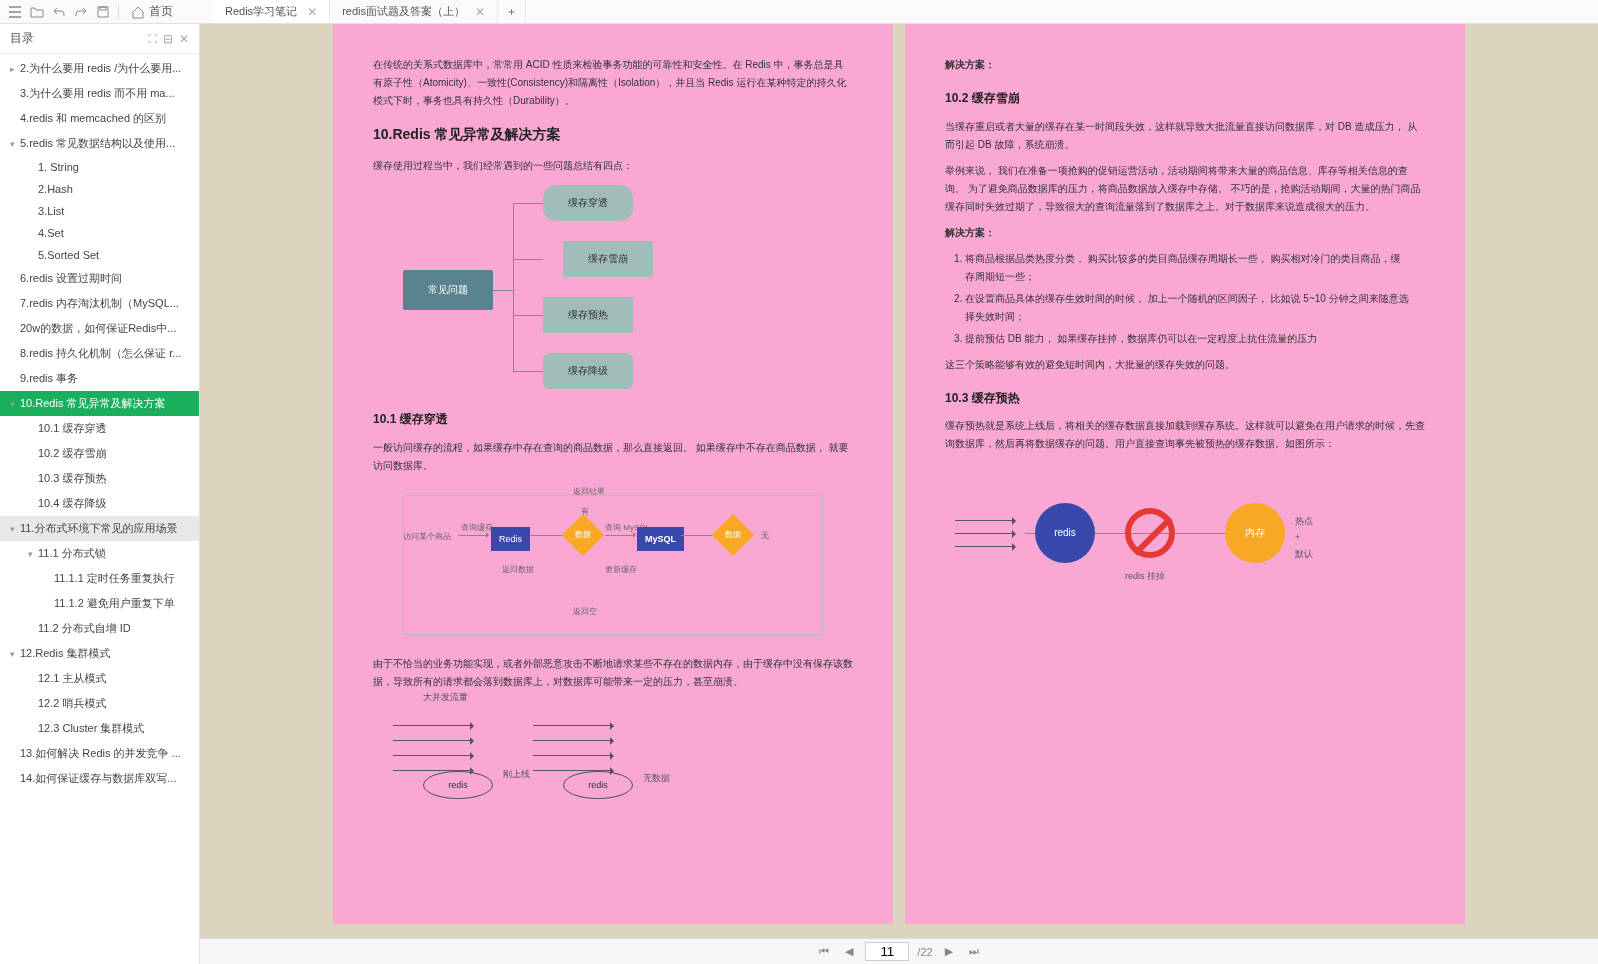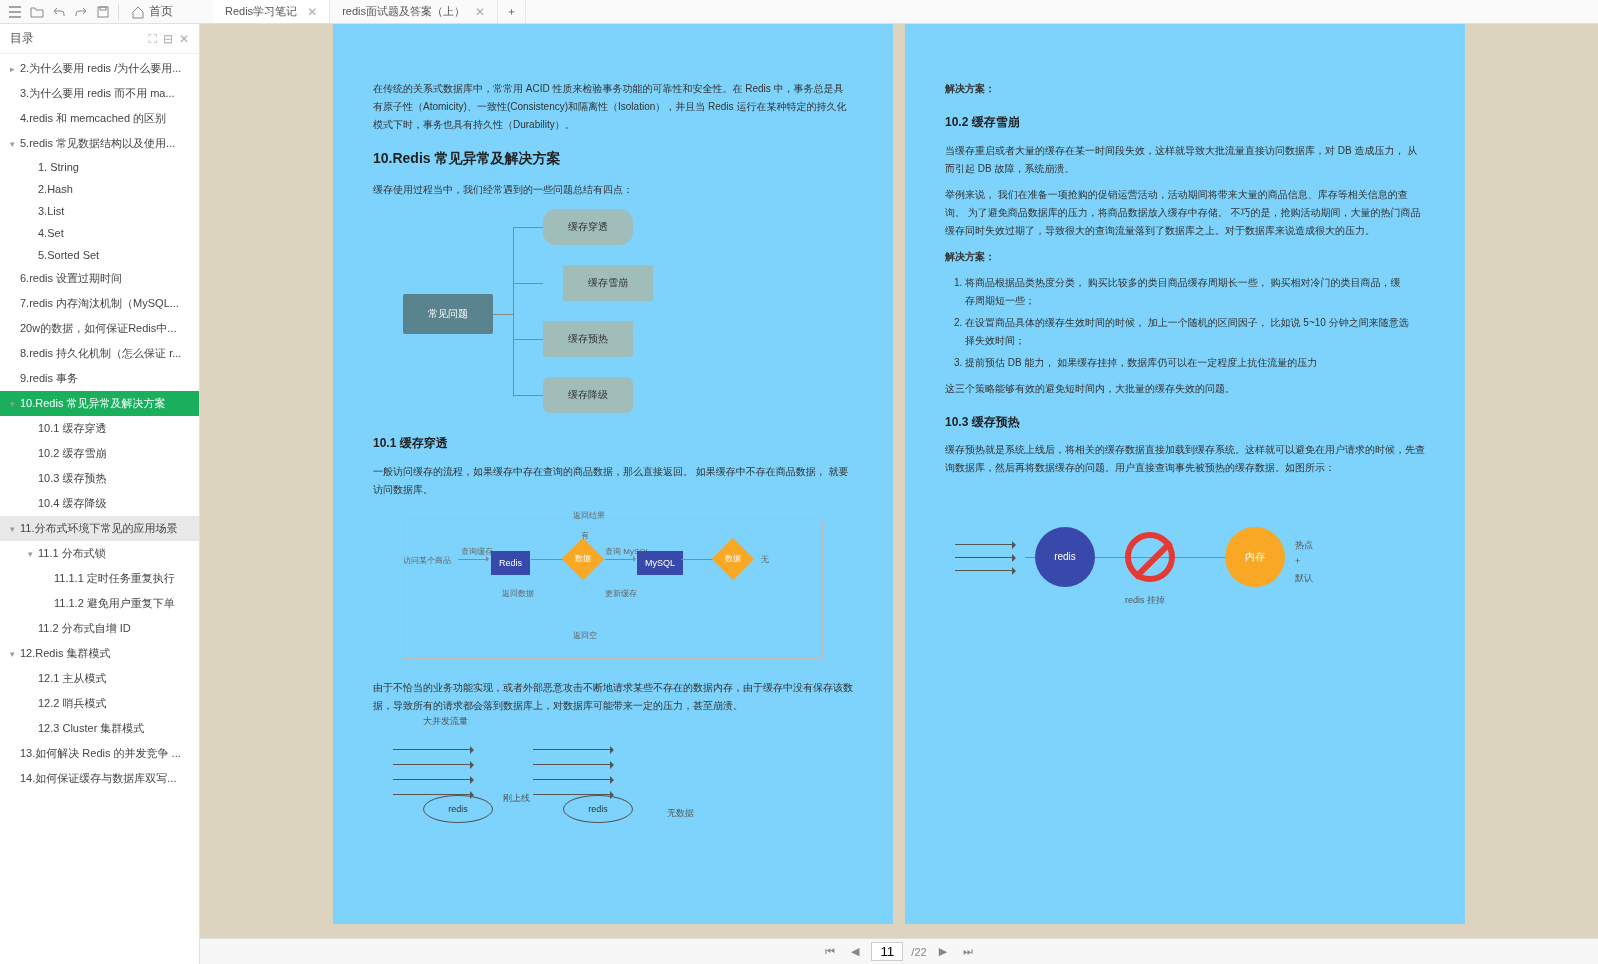--- a/index.html
+++ b/index.html
@@ -25,21 +25,21 @@
   .oitem { display: flex; align-items: center; padding: 5px 8px; font-size: 11px; color: #444; cursor: pointer; white-space: nowrap; overflow: hidden; text-overflow: ellipsis; }
   .oitem .arrow { display: inline-block; width: 10px; color: #999; font-size: 9px; }
   .oitem.lvl-1 { padding-left: 10px; }
   .oitem.lvl-2 { padding-left: 28px; }
   .oitem.lvl-3 { padding-left: 44px; }
   .oitem.active { background: #1aaf5d; color: #fff; }
   .oitem.highlight { background: #e8e8e8; }
   
   .content { flex: 1; background: #dcd4be; position: relative; overflow: hidden; }
   .pages { position: absolute; inset: 0; overflow: auto; padding: 0 0 40px 0; display: flex; gap: 12px; justify-content: center;}
-  .page { background: #7dd3fc; width: 560px; flex-shrink:0; padding: 48px 40px; font-size: 10px; line-height: 1.8; color: #333; }
+  .page { background: #f9a8d4; width: 560px; flex-shrink:0; padding: 24px 40px; font-size: 10px; line-height: 1.8; color: #333; }
   .page h2 { font-size: 14px; font-weight: bold; margin: 12px 0 10px; color: #222; }
   .page h3 { font-size: 12px; font-weight: bold; margin: 14px 0 8px; color: #222; }
   .page p { margin: 8px 0; }
   .page ol { margin: 6px 16px 6px 20px; }
   .page ol li { margin: 4px 0; }
   
   
   .diag1 { position: relative; height: 210px; margin: 10px 0; }
   .d1-root { position: absolute; left: 30px; top: 85px; width: 90px; height: 40px; background: #5a8390; color: #fff; display:flex; align-items:center; justify-content:center; font-size:10px; border-radius:2px;}
   .d1-leaf { position: absolute; width: 90px; height: 36px; background: #a0bdb9; color: #333; display:flex; align-items:center; justify-content:center; font-size:10px; border-radius:2px;}
@@ -69,21 +69,21 @@
   .d4-arrows div{ width:60px; height:1px; background:#555; margin:12px 0; position:relative;}
   .d4-arrows div::after{content:''; position:absolute; right:-5px; top:-3px; border:4px solid transparent; border-left-color:#555;}
   .d4-circle{ position:absolute; border-radius:50%; display:flex; align-items:center; justify-content:center; color:#fff; font-size:10px;}
   .d4-line{ position:absolute; height:1px; background:#888; top:50px;}
   .d4-forbid{ position:absolute; width:50px; height:50px; border:6px solid #e53935; border-radius:50%; top:25px;}
   .d4-forbid::after{ content:''; position:absolute; width:6px; height:50px; background:#e53935; left:19px; top:-3px; transform:rotate(45deg);}
   .d4-txt{position:absolute; font-size:9px; color:#555;}
   
   .pager { position: absolute; bottom: 0; left: 0; right: 0; height: 26px; background: #f7f7f7; border-top:1px solid #ddd; display:flex; align-items:center; justify-content:center; gap:8px; color:#888; font-size:11px;}
   .pager .btn{ cursor:pointer; padding:0 4px;}
-  .pager input{ width:32px; text-align:center; border:1px solid #ccc; padding:1px;}
+  .pager input{ width:44px; text-align:center; border:1px solid #ccc; padding:1px;}
   
   svg{ display:block;}
 </style>
 </head>
 <body>
 
 <div class="topbar">
   <div class="icon-btn">
       <svg width="14" height="14" viewBox="0 0 14 14">
         <path d="M1 2h12M1 7h12M1 12h12" stroke="#888" stroke-width="1.5"></path>
@@ -295,21 +295,21 @@
           <div class="d2-arrow" style="left:85px; top:50px; width:30px;"></div>
           <div class="d2-label" style="left:88px; top:36px;">查询缓存</div>
           <div class="d2-box d2-blue" style="left:118px; top:42px;">Redis</div>
           <div class="d2-arrow" style="left:158px; top:50px; width:35px;"></div>
           <div class="d2-yellow d2-box" style="left:195px; top:35px;">
               <span>数据</span>
             </div>
           <div class="d2-label" style="left:208px; top:20px;">有</div>
           <div class="d2-arrow" style="left:232px; top:50px; width:30px;"></div>
           <div class="d2-label" style="left:232px; top:36px;">查询 MySQL</div>
-          <div class="d2-box d2-blue" style="left:264px; top:42px;">MySQL</div>
+          <div class="d2-box d2-blue" style="left:264px; top:42px;font-weight:bold;">MySQL</div>
           <div class="d2-arrow" style="left:308px; top:50px; width:35px;"></div>
           <div class="d2-yellow d2-box" style="left:345px; top:35px;">
               <span>数据</span>
             </div>
           <div class="d2-label" style="left:388px; top:44px;">无</div>
           <div class="d2-label" style="left:101px; top:78px;margin-left:28px;">返回数据</div>
           <div class="d2-label" style="left:232px; top:78px;">更新缓存</div>
           <div class="d2-label" style="left:200px; top:120px;">返回空</div>
           <div style="position:absolute; left:30px; top:10px; right:30px; bottom:10px; border:1px solid #bbb;"></div>
         </div>
@@ -326,21 +326,21 @@
             </div>
           <div class="d3-ellipse" style="left:50px; top:70px; width:70px; height:28px;">redis</div>
           <div class="d3-txt" style="left:130px; top:65px;">刚上线</div>
           <div class="d3-arrows" style="left:160px;">
               <div></div>
               <div></div>
               <div></div>
               <div></div>
             </div>
           <div class="d3-ellipse" style="left:190px; top:70px; width:70px; height:28px;">redis</div>
-          <div class="d3-txt" style="left:270px; top:80px;margin-left:24px;">无数据</div>
+          <div class="d3-txt" style="left:270px; top:69px;">无数据</div>
         </div>
       </div>
 
       <div class="page">
         <p><b>解决方案：</b></p>
         <h3>10.2 缓存雪崩</h3>
         <p>当缓存重启或者大量的缓存在某一时间段失效，这样就导致大批流量直接访问数据库，对 DB 造成压力， 从而引起 DB 故障，系统崩溃。</p>
         <p>举例来说， 我们在准备一项抢购的促销运营活动，活动期间将带来大量的商品信息、库存等相关信息的查询。 为了避免商品数据库的压力，将商品数据放入缓存中存储。 不巧的是，抢购活动期间，大量的热门商品缓存同时失效过期了，导致很大的查询流量落到了数据库之上。对于数据库来说造成很大的压力。</p>
         <p><b>解决方案：</b></p>
         <ol>

